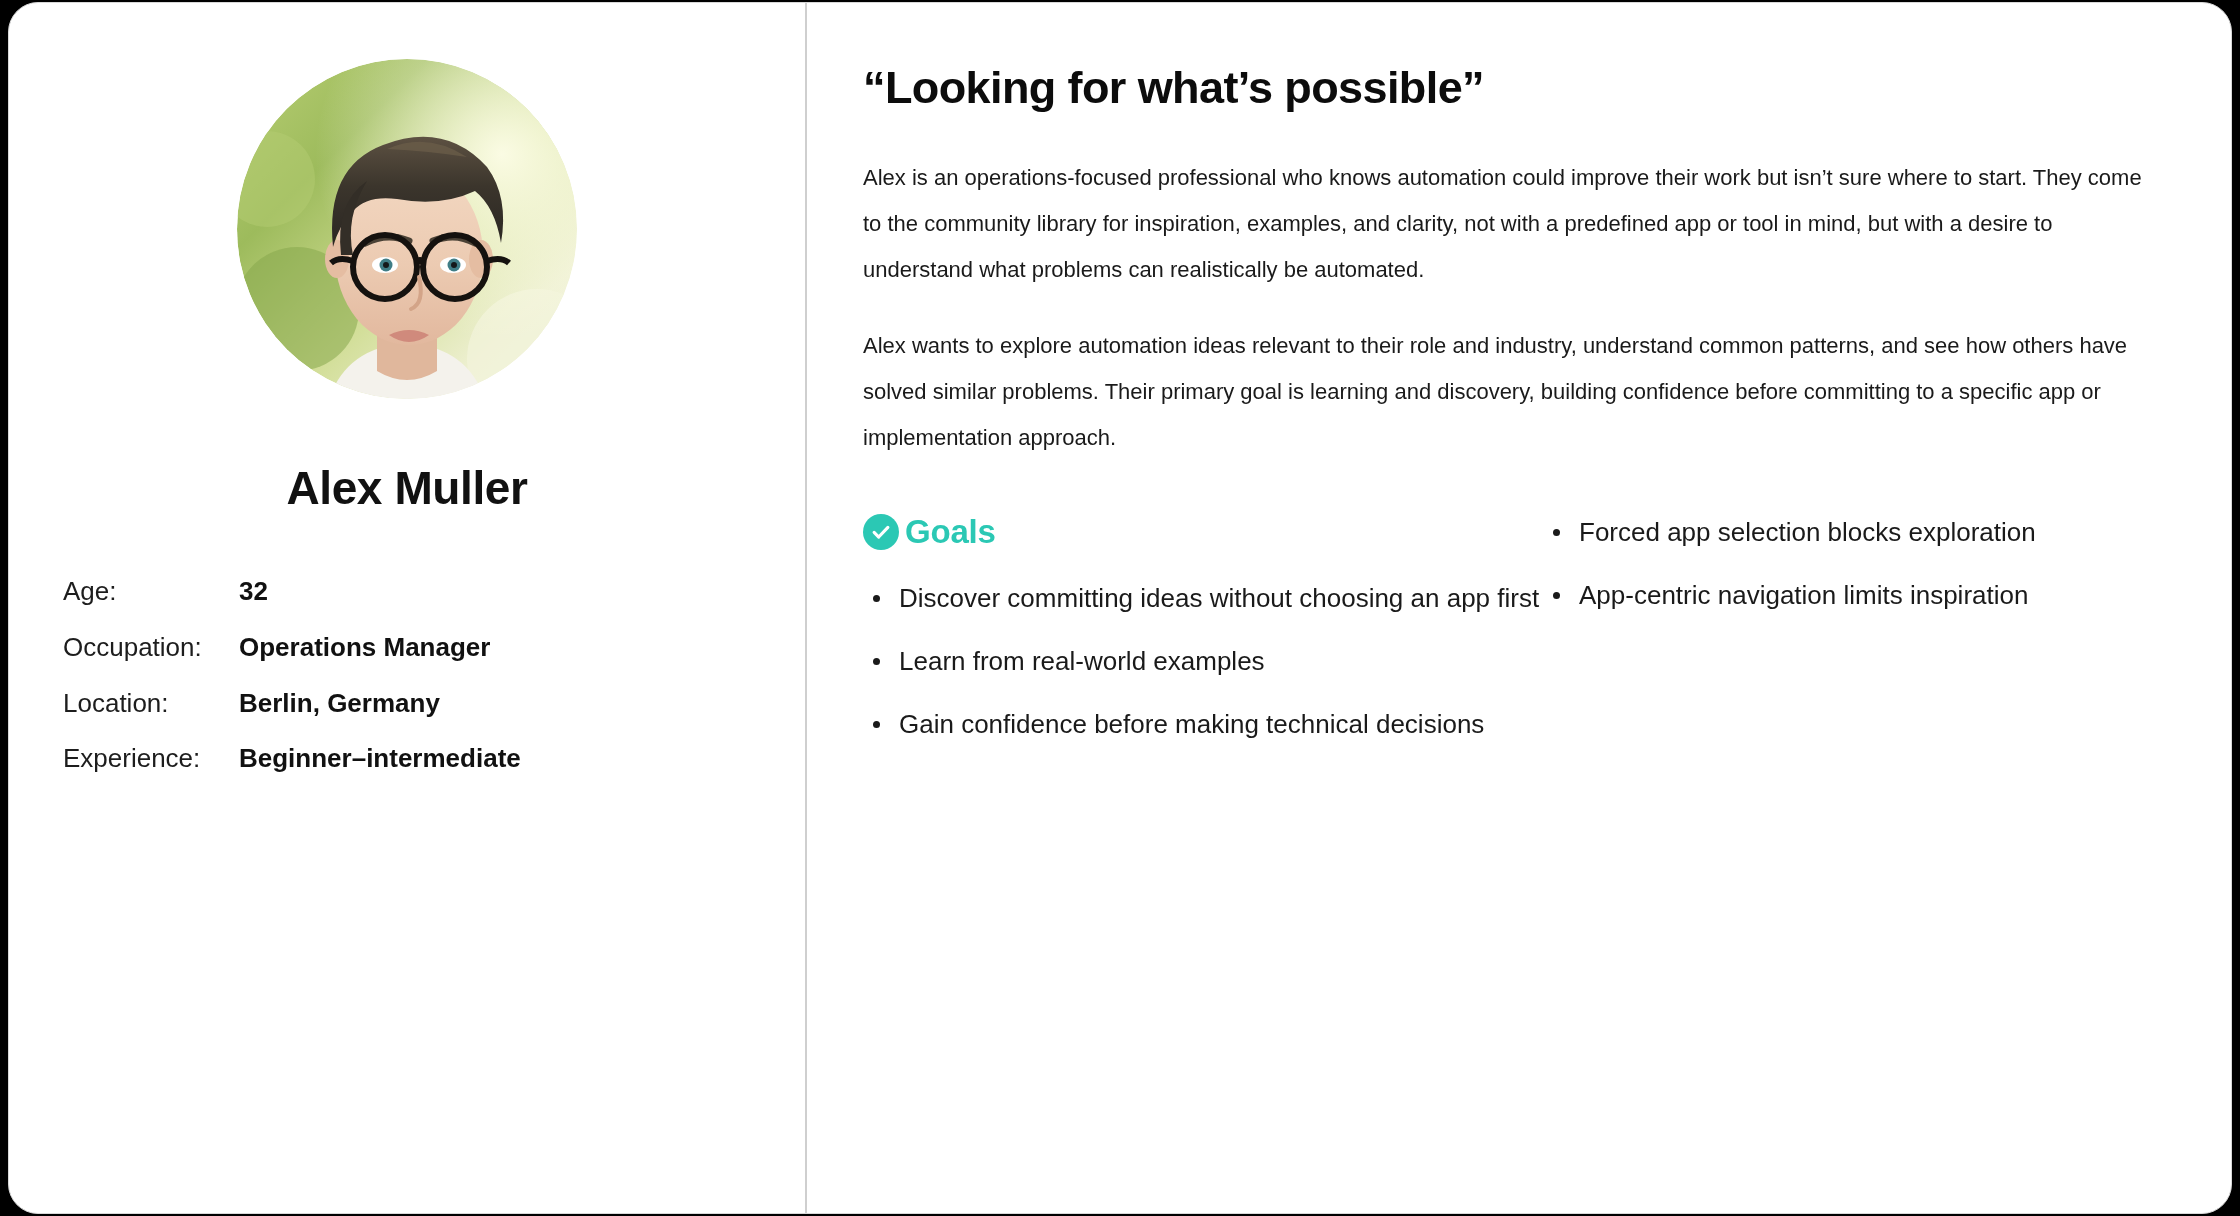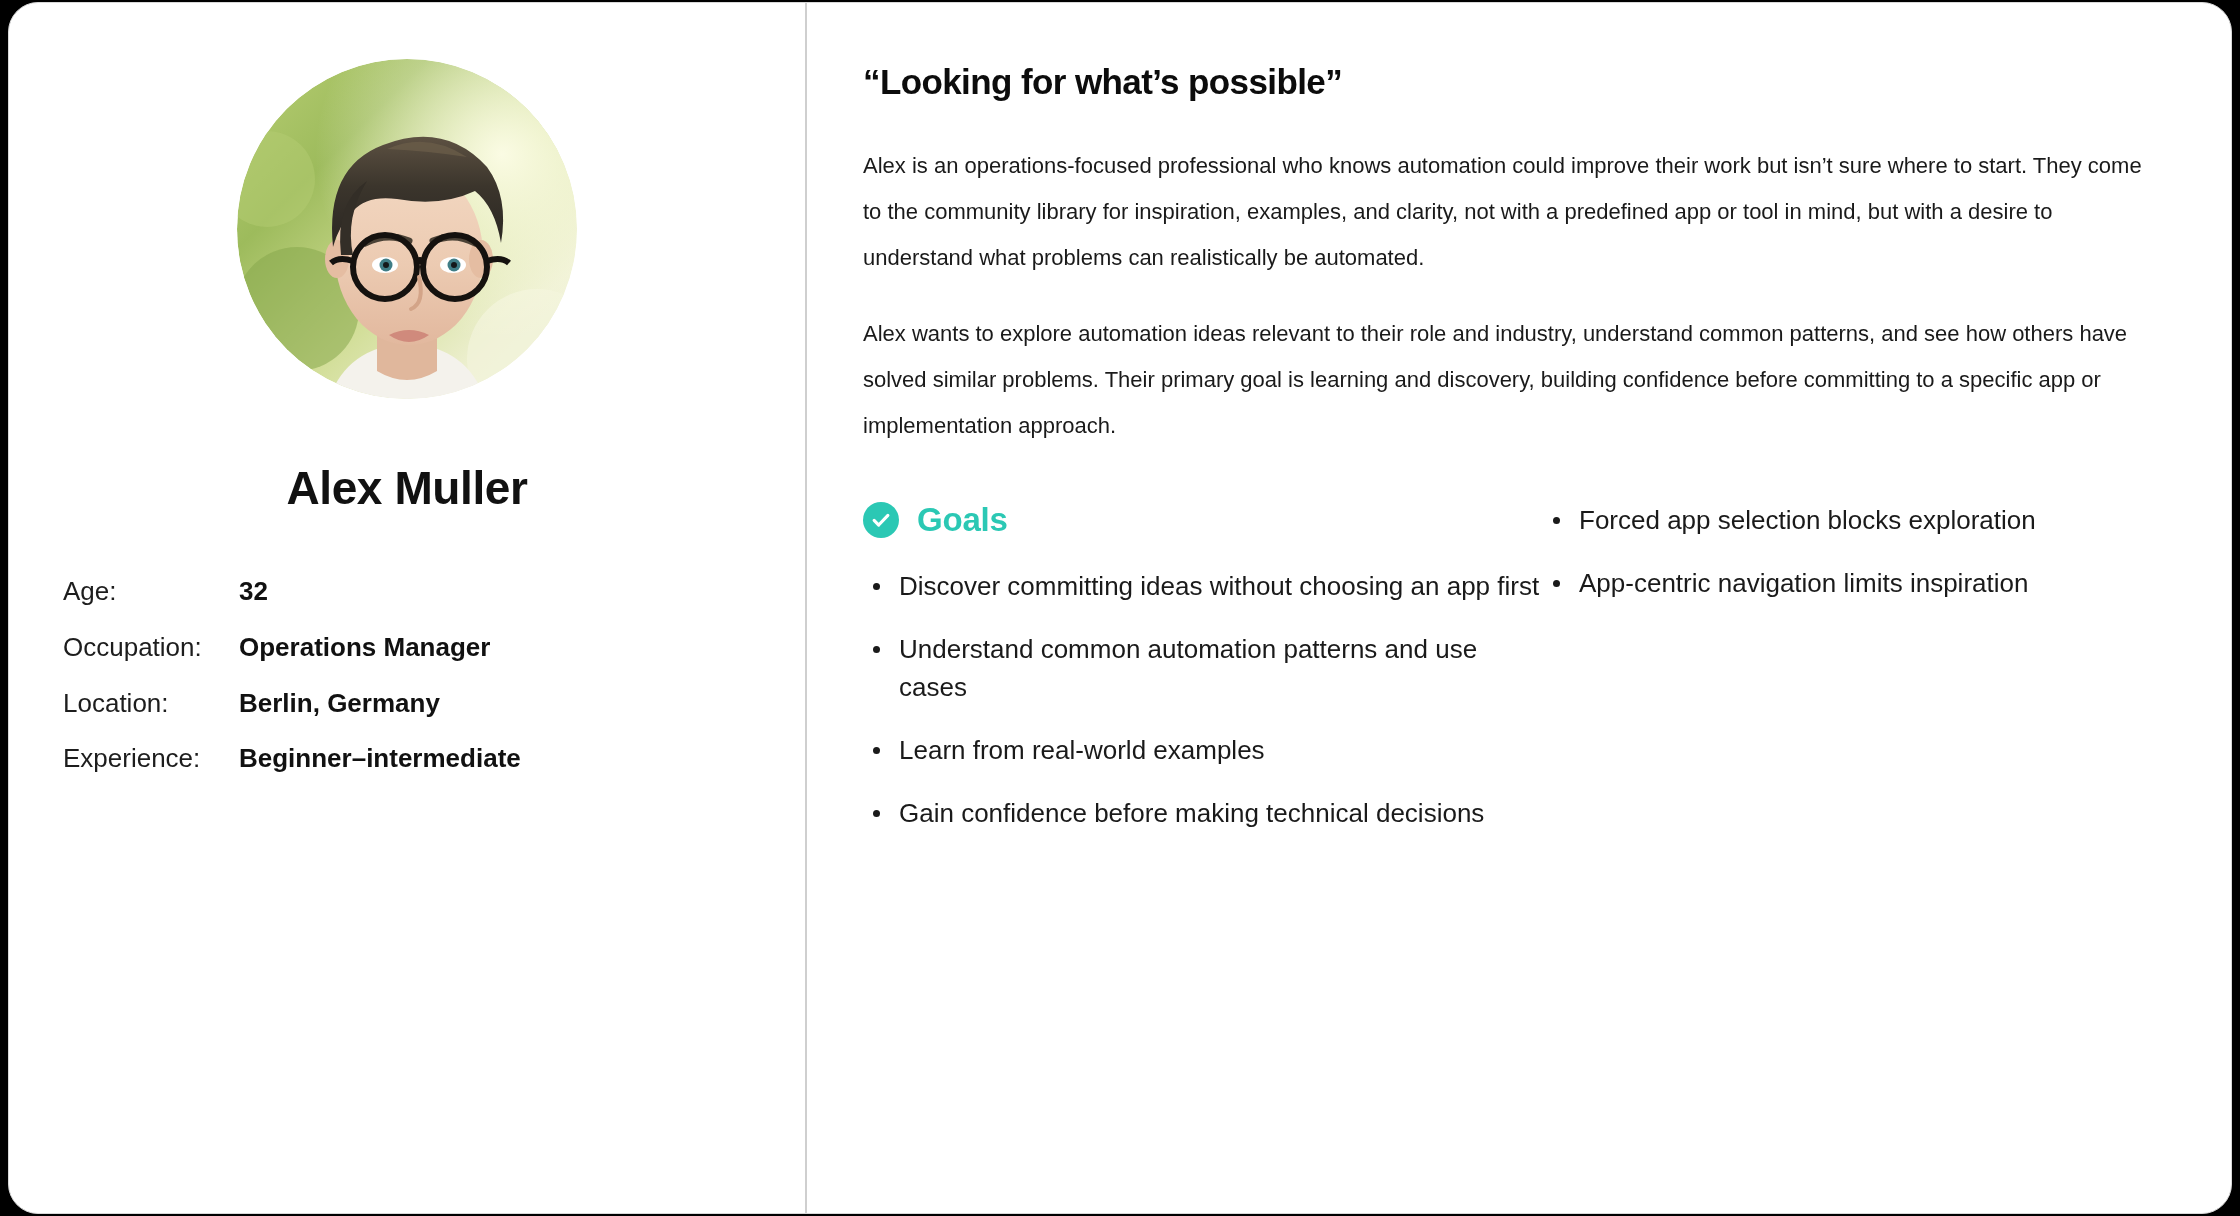--- a/index.html
+++ b/index.html
@@ -80,21 +80,21 @@
   }
 
   
   .right-panel {
     flex: 1 1 auto;
     height: 100%;
     padding: 58px 72px 0 56px;
   }
 
   .headline {
-    font-size: 35px;
+    font-size: 45px;
     font-weight: 700;
     color: #0c0c0c;
     letter-spacing: -0.6px;
     line-height: 1.2;
     margin-bottom: 40px;
   }
 
   .body-paragraph {
     font-size: 22px;
     line-height: 46px;
@@ -110,21 +110,21 @@
     margin-top: 52px;
     gap: 0;
   }
   .column { width: 680px; flex: 0 0 680px; }
   .column.pain { width: 560px; flex: 0 0 560px; }
 
   .col-header {
     display: flex;
     flex-direction: row;
     align-items: center;
-    gap: 18px;
+    gap: 6px;
     margin-bottom: 28px;
   }
   .badge-icon {
     width: 36px; height: 36px;
     border-radius: 50%;
     flex: 0 0 36px;
     display: flex;
     align-items: center;
     justify-content: center;
   }
@@ -271,21 +271,20 @@
         <div class="col-header">
           <span class="badge-icon badge-goals">
             <svg width="22" height="22" viewBox="0 0 24 24" fill="none" stroke="#ffffff" stroke-width="3.4" stroke-linecap="round" stroke-linejoin="round">
               <path d="M4.5 12.5 L9.5 17.5 L19.5 7"></path>
             </svg>
           </span>
           <span class="col-title title-goals">Goals</span>
         </div>
         <ul class="bullet-list">
           <li class="bullet-item">Discover committing ideas without choosing an app first</li>
-          <li class="bullet-item">Understand common automation patterns and use cases</li>
           <li class="bullet-item">Learn from real-world examples</li>
           <li class="bullet-item">Gain confidence before making technical decisions</li>
         </ul>
       </div>
 
       <div class="column pain">
         <ul class="bullet-list">
           <li class="bullet-item">Forced app selection blocks exploration</li>
           <li class="bullet-item">App-centric navigation limits inspiration</li>
         </ul>

